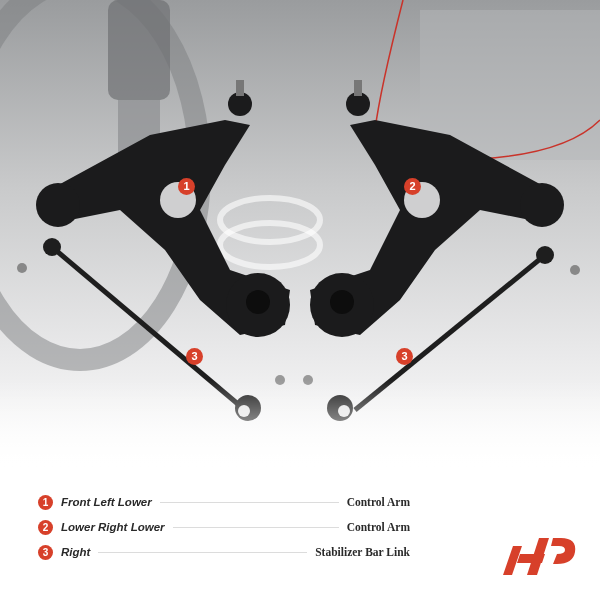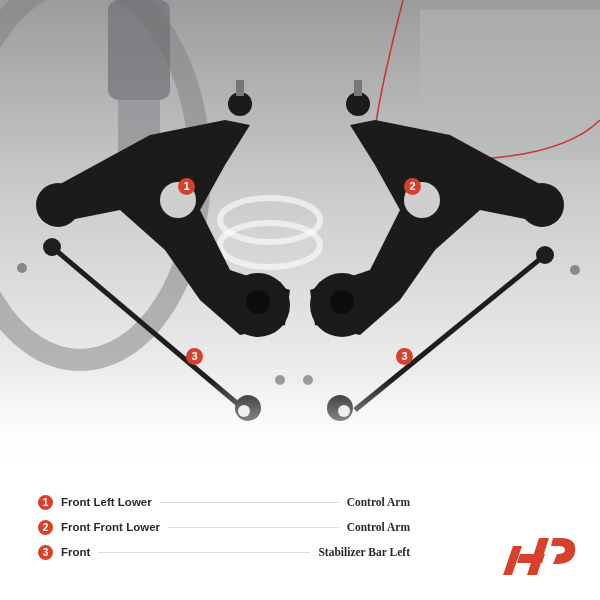--- a/index.html
+++ b/index.html
@@ -5,21 +5,21 @@
     html,body{margin:0;padding:0;}
     body{width:600px;height:600px;overflow:hidden;background:#ffffff;font-family:"Liberation Sans",sans-serif;position:relative;}
     .photo{position:absolute;left:0;top:0;width:600px;height:470px;overflow:hidden;
       background:linear-gradient(180deg,#9a9c9e 0%,#c9cacb 40%,#e9e9ea 75%,#ffffff 100%);}
     .photo svg{position:absolute;left:0;top:0;}
     .fade{position:absolute;left:0;top:380px;width:600px;height:90px;background:linear-gradient(180deg,rgba(255,255,255,0) 0%,#fff 100%);}
     .badge{position:absolute;width:17px;height:17px;border-radius:50%;background:#d7402a;color:#fff;font-weight:bold;font-size:11px;line-height:17px;text-align:center;}
     .legend{position:absolute;left:38px;top:490px;width:372px;}
     .row{position:relative;height:24px;display:flex;align-items:center;margin-bottom:1px;}
     .row .num{width:15px;height:15px;border-radius:50%;background:#d7402a;color:#fff;font-weight:bold;font-size:10px;line-height:15px;text-align:center;flex:none;}
-    .row .left{margin-left:8px;font-size:11.5px;font-weight:bold;color:#2a2a2a;white-space:nowrap;}
+    .row .left{margin-left:8px;font-size:11.5px;font-weight:bold;color:#2a2a2a;white-space:nowrap;font-style:italic;}
     .row .line{flex:1;height:1px;background:#dcdcdc;margin:0 8px;}
     .row .right{font-size:11.5px;font-weight:bold;color:#2a2a2a;white-space:nowrap;font-family:Liberation Serif, serif;}
     .logo{position:absolute;left:495px;top:530px;}
   </style>
 </head>
 <body>
 
 <div class="photo">
   <svg width="600" height="470" viewBox="0 0 600 470">
 
@@ -78,29 +78,29 @@
 
 <div class="legend">
   <div class="row">
     <span class="num">1</span>
     <span class="left">Front Left Lower</span>
     <span class="line"></span>
     <span class="right">Control Arm</span>
   </div>
   <div class="row">
     <span class="num">2</span>
-    <span class="left">Front Front Lower</span>
+    <span class="left">Lower Right Lower</span>
     <span class="line"></span>
     <span class="right">Control Arm</span>
   </div>
   <div class="row">
     <span class="num">3</span>
-    <span class="left">Front</span>
+    <span class="left">Right</span>
     <span class="line"></span>
-    <span class="right">Stabilizer Bar Left</span>
+    <span class="right">Stabilizer Bar Link</span>
   </div>
 </div>
 
 <div class="logo">
   <svg width="86" height="50" viewBox="0 0 86 50">
     <polygon points="8,45 18,16 27,16 17,45" fill="#d7402a"></polygon>
     <polygon points="22,33 25,24 50,24 47,33" fill="#d7402a"></polygon>
     <polygon points="32,45 44,8 54,8 42,45" fill="#d7402a"></polygon>
     <path d="M58 8 L66 8 Q82 8 80 22 Q78 34 62 34 L58 34 L62 24 Q70 24 70 20 Q70 16 64 16 L56 16 Z" fill="#d7402a"></path>
   </svg>

